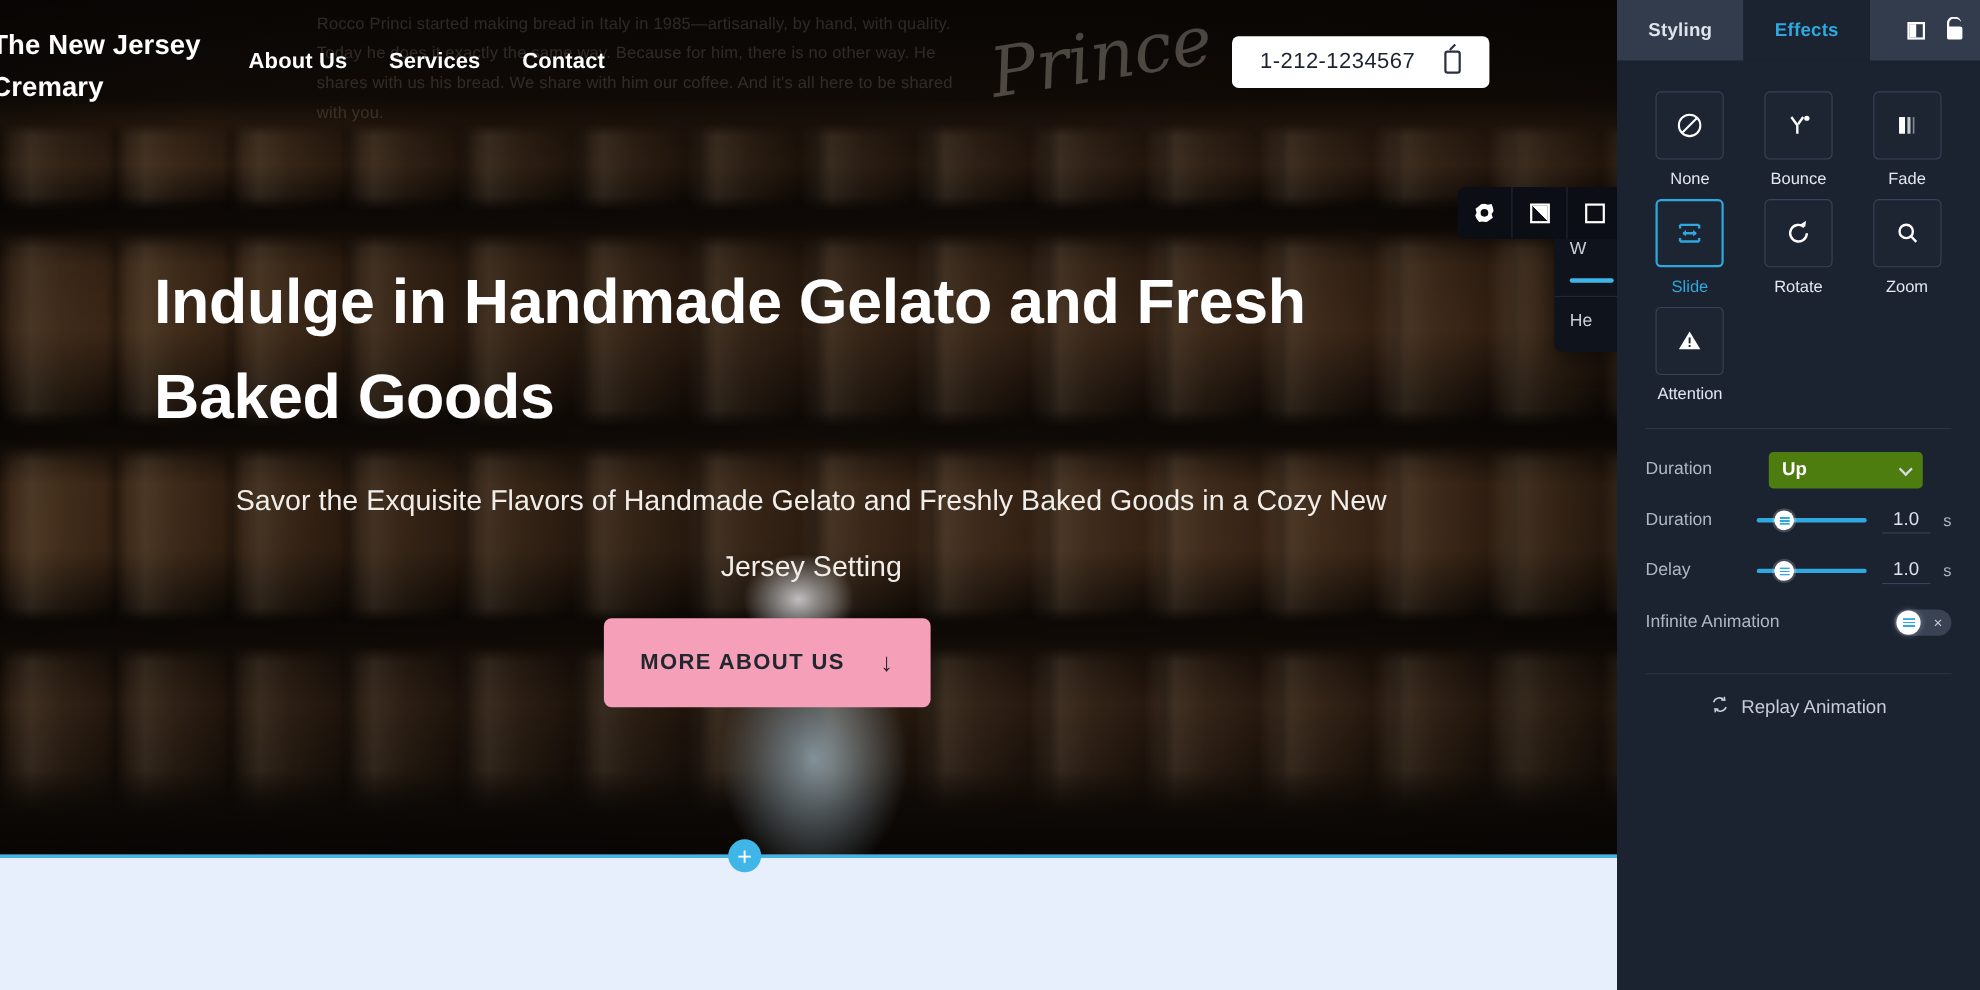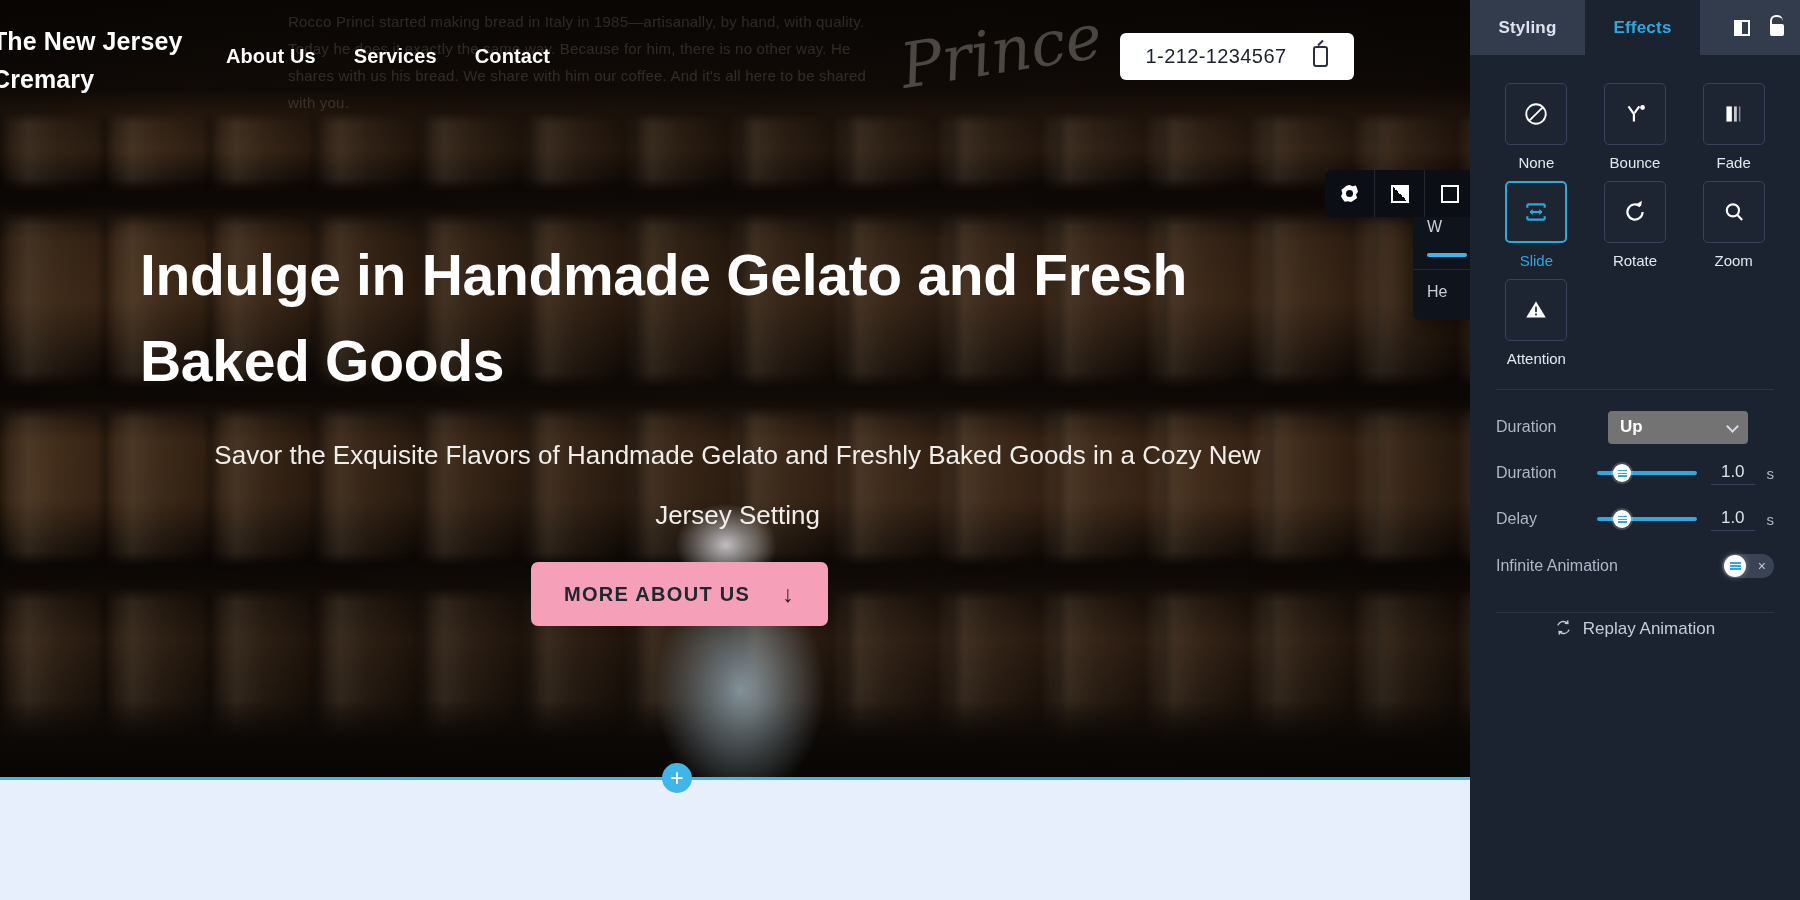--- a/index.html
+++ b/index.html
@@ -123,22 +123,22 @@
     position:absolute; left:140px; top:232px; width:1200px;
     text-align:left; color:#fff;
     font-size:57px; line-height:86px; font-weight:700; letter-spacing:-.3px;
   }
   .hero p {
     position:absolute; left:210px; top:425px; width:1055px;
     text-align:center; color:#f1eeea;
     font-size:26px; line-height:60px; font-weight:400;
   }
   .cta {
-    position:absolute; left:531px; top:562px;
-    width:297px; height:64px; border-radius:7px;
+    position:absolute; left:549px; top:562px;
+    width:297px; height:81px; border-radius:7px;
     background:#f5a0b8; color:#22262e;
     display:flex; align-items:center; justify-content:center; gap:32px;
     font-size:20px; font-weight:600; letter-spacing:1.3px;
   }
   .cta .arrow { font-size:23px; font-weight:400; }
 
   
   .next-section {
     position:absolute; left:0; top:777px; width:1470px; height:123px;
     background:#e7eefc; border-top:3px solid #3fb5e8; z-index:7;
@@ -231,21 +231,21 @@
   .gi { width:26px; height:26px; position:relative; color:#fff; }
   .gi svg { display:block; width:26px; height:26px; }
 
   .divider { border-top:1px solid #2b3344; margin:22px 0 0 0; }
 
   
   .ctl-row { display:flex; align-items:center; height:46px; }
   .ctl-label { width:112px; font-size:16px; color:#aeb7c7; }
   .select {
     position:relative; width:140px; height:33px; border-radius:4px;
-    background:#737373; color:#fff; font-size:17px; font-weight:700;
+    background:#4d7c0f; color:#fff; font-size:17px; font-weight:700;
     display:flex; align-items:center; padding:0 12px;
   }
   .select .chev {
     position:absolute; right:11px; top:11px; width:9px; height:9px;
     border-right:2px solid #d6dbe4; border-bottom:2px solid #d6dbe4;
     transform:rotate(45deg);
   }
   .slider { position:relative; width:110px; height:20px; display:flex; align-items:center; }
   .slider .track { width:100%; height:4px; border-radius:3px; background:#2fa8e0; }
   .slider .knob {
@@ -278,21 +278,21 @@
   }
   .toggle .tknob i {
     width:11px; height:8px; background:
       linear-gradient(#2fa8e0 0 1.6px, transparent 1.6px 3.2px,
                       #2fa8e0 3.2px 4.8px, transparent 4.8px 6.4px,
                       #2fa8e0 6.4px 8px);
   }
   .toggle .tx { position:absolute; right:8px; font-size:14px; color:#c3cad6; }
 
   .replay {
-    display:flex; justify-content:center; gap:11px;
+    display:flex; align-items:center; justify-content:center; gap:11px;
     height:48px; font-size:17px; color:#c6ccd8; margin-top:6px;
   }
 </style>
 </head>
 <body>
 
 <div id="canvas">
   <div class="photo"></div>
 
   <div class="wall-text">Rocco Princi started making bread in Italy in 1985—artisanally, by hand, with quality. Today he does it exactly the same way. Because for him, there is no other way. He shares with us his bread. We share with him our coffee. And it's all here to be shared with you.</div>

